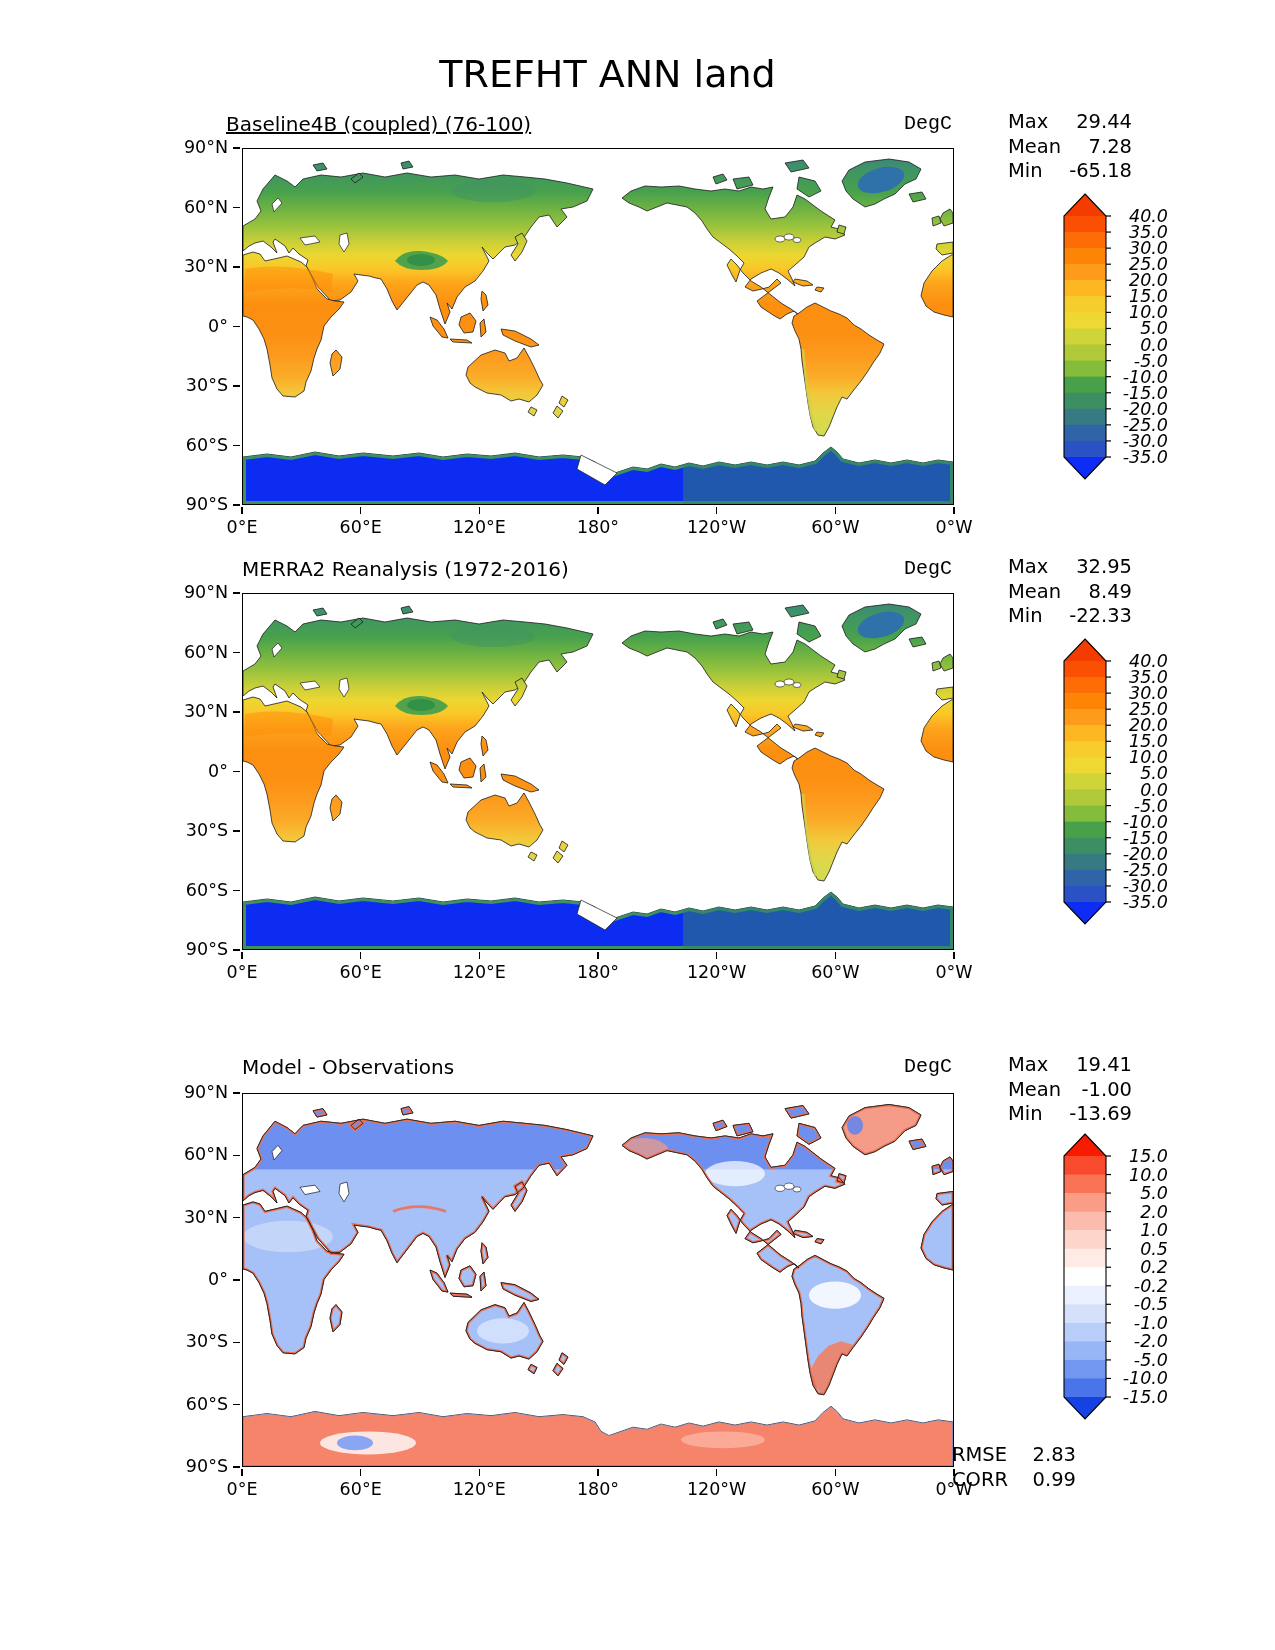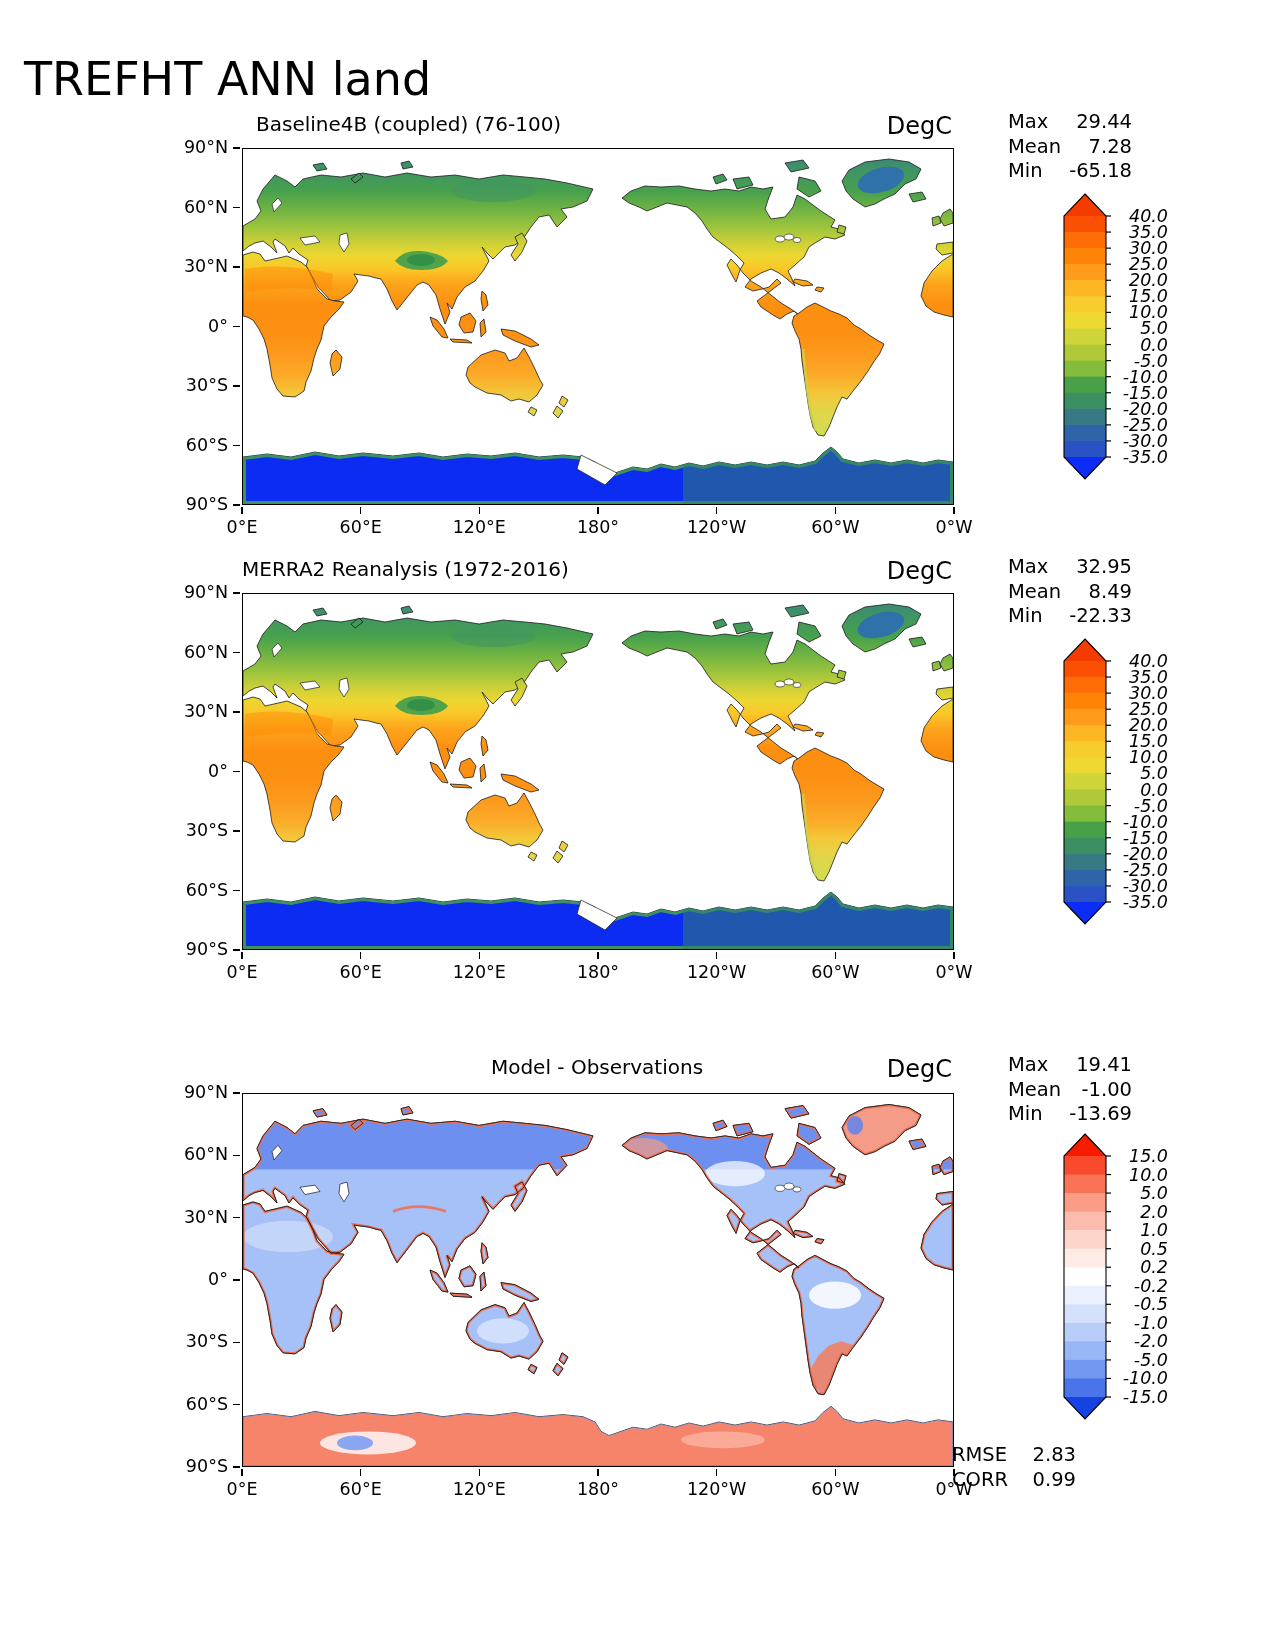--- a/index.html
+++ b/index.html
@@ -1,37 +1,37 @@
 <!DOCTYPE html>
 <html><head>
 <meta charset="utf-8">
 <style>
   html,body{margin:0;padding:0;background:#fff;}
   .page{position:relative;width:1275px;height:1650px;background:#fff;
         font-family:"DejaVu Sans","Liberation Sans",sans-serif;color:#000;overflow:hidden;}
-  .main-title{position:absolute;left:0;top:52px;width:1215px;font-size:46px;padding-left:24px;}
+  .main-title{position:absolute;left:0;top:52px;width:1215px;text-align:center;font-size:38px;}
   .panel-title{position:absolute;font-size:20px;white-space:nowrap;}
-  .units{position:absolute;font-size:24px;text-align:right;}
+  .units{position:absolute;font-size:20px;text-align:right;font-family:Liberation Mono, monospace;}
   .plot{position:absolute;border:1.6px solid #000;background:#fff;}
   .plot svg{position:absolute;left:0;top:0;width:100%;height:100%;}
   .tick{position:absolute;background:#000;}
   .xlab{position:absolute;font-size:17.5px;transform:translateX(-50%);white-space:nowrap;}
   .ylab{position:absolute;font-size:17.5px;text-align:right;width:70px;white-space:nowrap;}
   .stats{position:absolute;width:124px;font-size:19.5px;line-height:24.5px;}
   .stats .row{display:flex;justify-content:space-between;}
   .stats .val{text-align:left;}
   .cbar{position:absolute;font-style:italic;}
 </style>
 </head>
 <body>
 
 <div class="page">
   <div class="main-title">TREFHT ANN land</div>
 
-  <div class="panel-title" style="left:256px;top:112px;">Baseline4B (coupled) (76-100)</div>
+  <div class="panel-title" style="left:226px;top:112px;text-decoration:underline;">Baseline4B (coupled) (76-100)</div>
   <div class="units" style="left:742px;top:112px;width:210px;">DegC</div>
   <div class="stats" style="left:1008px;top:110px;" id="stats0">
       <div class="row">
         <span>Max</span>
         <span class="val">29.44</span>
       </div>
       <div class="row">
         <span>Mean</span>
         <span class="val">7.28</span>
       </div>
@@ -311,21 +311,21 @@
         <line x1="50" y1="215.8" x2="55" y2="215.8" stroke="#000" stroke-width="1.2"></line>
         <text x="112" y="221.8" font-size="17.5" text-anchor="end" font-family="DejaVu Sans, Liberation Sans, sans-serif">-20.0</text>
         <line x1="50" y1="231.86666666666667" x2="55" y2="231.86666666666667" stroke="#000" stroke-width="1.2"></line>
         <text x="112" y="237.86666666666667" font-size="17.5" text-anchor="end" font-family="DejaVu Sans, Liberation Sans, sans-serif">-25.0</text>
         <line x1="50" y1="247.93333333333334" x2="55" y2="247.93333333333334" stroke="#000" stroke-width="1.2"></line>
         <text x="112" y="253.93333333333334" font-size="17.5" text-anchor="end" font-family="DejaVu Sans, Liberation Sans, sans-serif">-30.0</text>
         <line x1="50" y1="264" x2="55" y2="264" stroke="#000" stroke-width="1.2"></line>
         <text x="112" y="270" font-size="17.5" text-anchor="end" font-family="DejaVu Sans, Liberation Sans, sans-serif">-35.0</text>
       </svg></div>
 
-  <div class="panel-title" style="left:242px;top:1055px;width:710px;text-align:center;">Model - Observations</div>
+  <div class="panel-title" style="left:242px;top:1055px;width:710px;text-align:left;">Model - Observations</div>
   <div class="units" style="left:742px;top:1055px;width:210px;">DegC</div>
   <div class="stats" style="left:1008px;top:1053px;" id="stats2">
       <div class="row">
         <span>Max</span>
         <span class="val">19.41</span>
       </div>
       <div class="row">
         <span>Mean</span>
         <span class="val">-1.00</span>
       </div>

